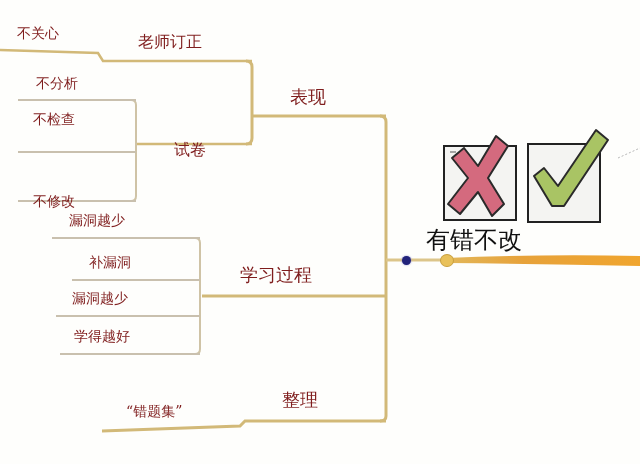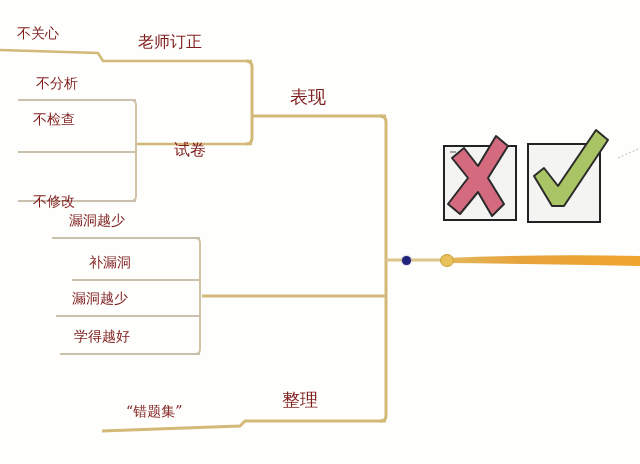--- a/index.html
+++ b/index.html
@@ -69,22 +69,24 @@
       <path d="M58,8 L70,18 L50,50 L66,76 L54,88 L40,64 L22,86 L10,76 L30,50 L14,30 L26,20 L40,38 Z" fill="#d46a7e" stroke="#2a2a2a" stroke-width="2" stroke-linejoin="round"></path>
     </svg>
   </div>
   <div class="icon-box" style="left:524px;top:126px;width:96px;height:100px;">
     <svg width="96" height="100" viewBox="0 0 96 100">
       <rect x="4" y="18" width="72" height="78" fill="#f4f4f2" stroke="#222" stroke-width="2"></rect>
       <path d="M72,4 L84,14 L40,80 L28,80 L10,50 L20,42 L34,60 Z" fill="#a9c464" stroke="#2a2a2a" stroke-width="2" stroke-linejoin="round"></path>
     </svg>
   </div>
 
+  <div class="lbl root" style="left:426px;top:228px;">有错不改</div>
 
   <div class="lbl main" style="left:290px;top:88px;">表现</div>
+  <div class="lbl main" style="left:240px;top:266px;">学习过程</div>
   <div class="lbl main" style="left:282px;top:392px;font-family:Liberation Mono, monospace;">整理</div>
 
   <div class="lbl mid" style="left:138px;top:34px;">老师订正</div>
   <div class="lbl mid" style="left:174px;top:118px;margin-top:24px;">试卷</div>
 
   <div class="lbl leaf" style="left:17px;top:26px;">不关心</div>
   <div class="lbl leaf" style="left:36px;top:76px;">不分析</div>
   <div class="lbl leaf" style="left:33px;top:112px;">不检查</div>
   <div class="lbl leaf" style="left:33px;top:194px;">不修改</div>
 

